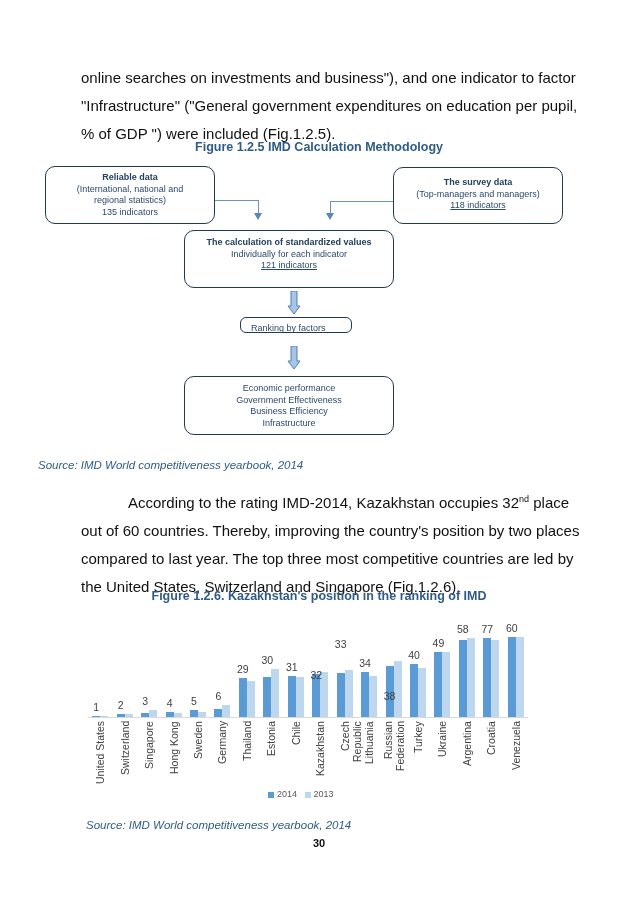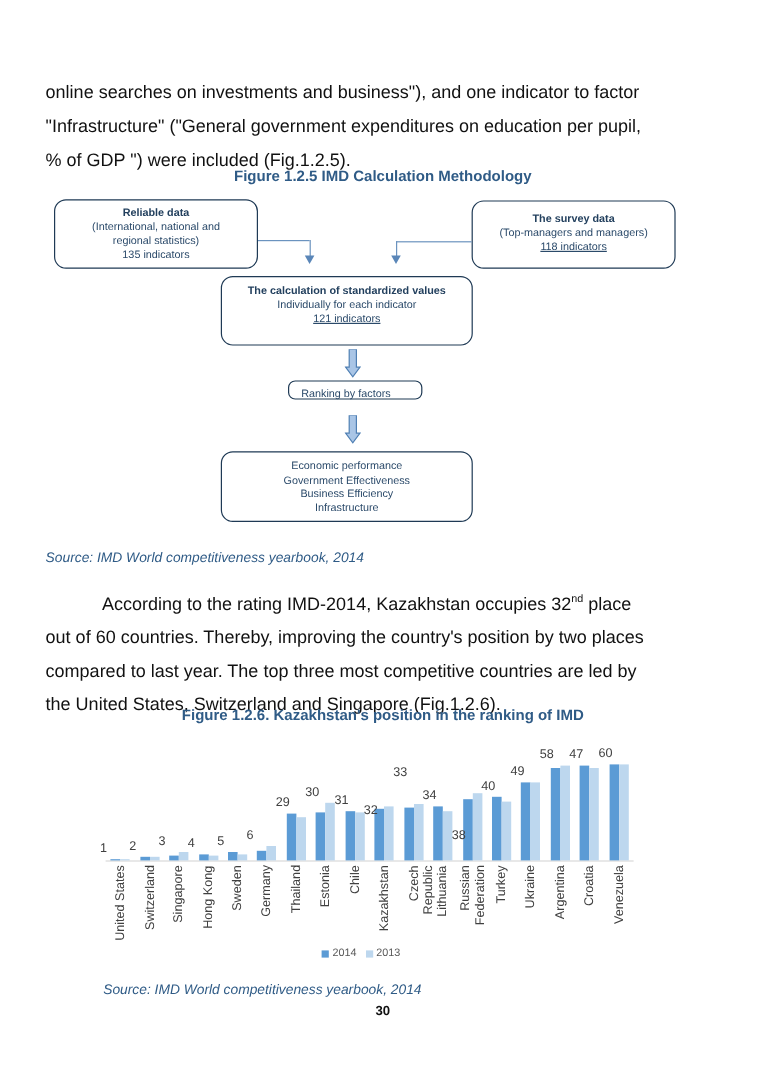--- a/index.html
+++ b/index.html
@@ -1,37 +1,37 @@
 <!DOCTYPE html>
 <html><head>
 <meta charset="utf-8">
 <style>
   html, body { margin:0; padding:0; background:#ffffff; }
   body { width:638px; height:903px; position:relative; overflow:hidden;
          font-family:"Liberation Sans", sans-serif; color:#111; }
   .para { position:absolute; left:38px; width:522px; font-size:15px; line-height:28px;
           text-align:justify; color:#111; margin:0; }
-  .para .line { display:block; white-space:nowrap; }
+  .para .line { display:block; white-space:nowrap;margin-left:43px; }
   .fig-title { position:absolute; left:0; width:638px; text-align:center; font-weight:bold;
                color:#2f5b86; font-size:12.5px; }
   .source { position:absolute; font-style:italic; font-size:11.5px; color:#2f5b86; }
   .box { position:absolute; border:1.3px solid #1f3a55; border-radius:10px; background:#fff;
          text-align:center; font-size:9px; line-height:11.5px; color:#2b4a6a; box-sizing:border-box; }
   .box .bold { font-weight:bold; color:#23405e; }
   .box .u { text-decoration:underline; }
   .conn { position:absolute; background:#6b93bf; }
   .arrowhead { position:absolute; width:0; height:0; border-left:4px solid transparent;
                border-right:4px solid transparent; border-top:7px solid #5a86b8; }
   .bigarrow { position:absolute; }
   .chart { position:absolute; left:88px; top:610px; width:440px; height:200px; }
   .baseline { position:absolute; left:0; right:0; top:107px; height:1px; background:#d9d9d9; }
   .bar { position:absolute; bottom:calc(200px - 107px); width:8px; }
   .b14 { background:#5b9bd5; }
   .b13 { background:#bdd7ee; }
-  .vlabel { position:absolute; font-size:10.5px; color:#404040; width:26px; }
+  .vlabel { position:absolute; font-size:10.5px; color:#404040; width:26px; text-align:center; }
   .cat { position:absolute; top:111px; font-size:10.5px; color:#404040; writing-mode:vertical-rl;
          transform:rotate(180deg); text-align:right; line-height:12px; height:72px; }
   .legend { position:absolute; top:179px; left:180px; font-size:9px; color:#595959; }
   .legend .sw { display:inline-block; width:6px; height:6px; margin-right:3px; vertical-align:middle; }
   .page-num { position:absolute; top:837px; left:0; width:638px; text-align:center;
               font-weight:bold; font-size:11px; }
 </style>
 </head>
 <body>
 
@@ -164,21 +164,21 @@
     <div class="bar b14" style="left: 346.444px; top: 41.6667px; height: 65.3333px; bottom: auto;"></div>
     <div class="bar b13" style="left: 354.444px; top: 41.6667px; height: 65.3333px; bottom: auto;"></div>
     <div class="vlabel" style="left: 337.444px; top: 26.6667px;">49</div>
     <div class="cat" style="left: 348.444px;">Ukraine</div>
     <div class="bar b14" style="left: 370.889px; top: 29.6667px; height: 77.3333px; bottom: auto;"></div>
     <div class="bar b13" style="left: 378.889px; top: 28.3333px; height: 78.6667px; bottom: auto;"></div>
     <div class="vlabel" style="left: 361.889px; top: 13.3333px;">58</div>
     <div class="cat" style="left: 372.889px;">Argentina</div>
     <div class="bar b14" style="left: 395.333px; top: 28.3333px; height: 78.6667px; bottom: auto;"></div>
     <div class="bar b13" style="left: 403.333px; top: 29.6667px; height: 77.3333px; bottom: auto;"></div>
-    <div class="vlabel" style="left: 386.333px; top: 13.3333px;">47</div>
+    <div class="vlabel" style="left: 386.333px; top: 13.3333px;">77</div>
     <div class="cat" style="left: 397.333px;">Croatia</div>
     <div class="bar b14" style="left: 419.778px; top: 27px; height: 80px; bottom: auto;"></div>
     <div class="bar b13" style="left: 427.778px; top: 27px; height: 80px; bottom: auto;"></div>
     <div class="vlabel" style="left: 410.778px; top: 12px;">60</div>
     <div class="cat" style="left: 421.778px;">Venezuela</div>
   </div>
 
 <div class="source" style="left:86px; top:819px;">Source: IMD World competitiveness yearbook, 2014</div>
 <div class="page-num">30</div>
 

